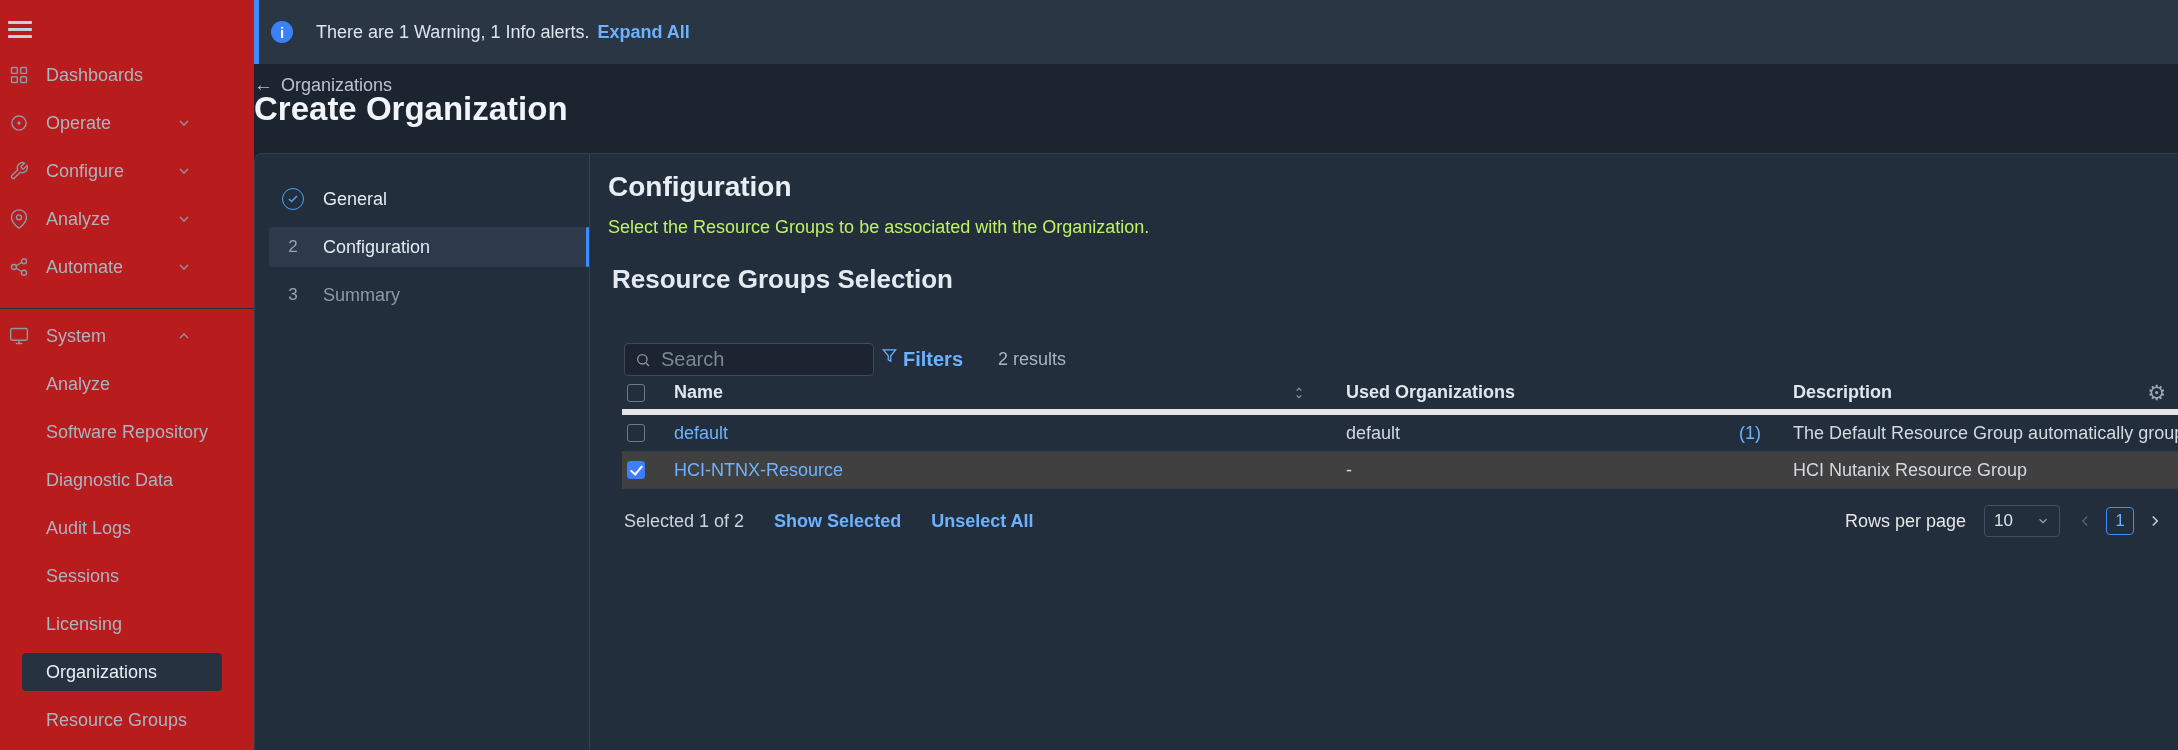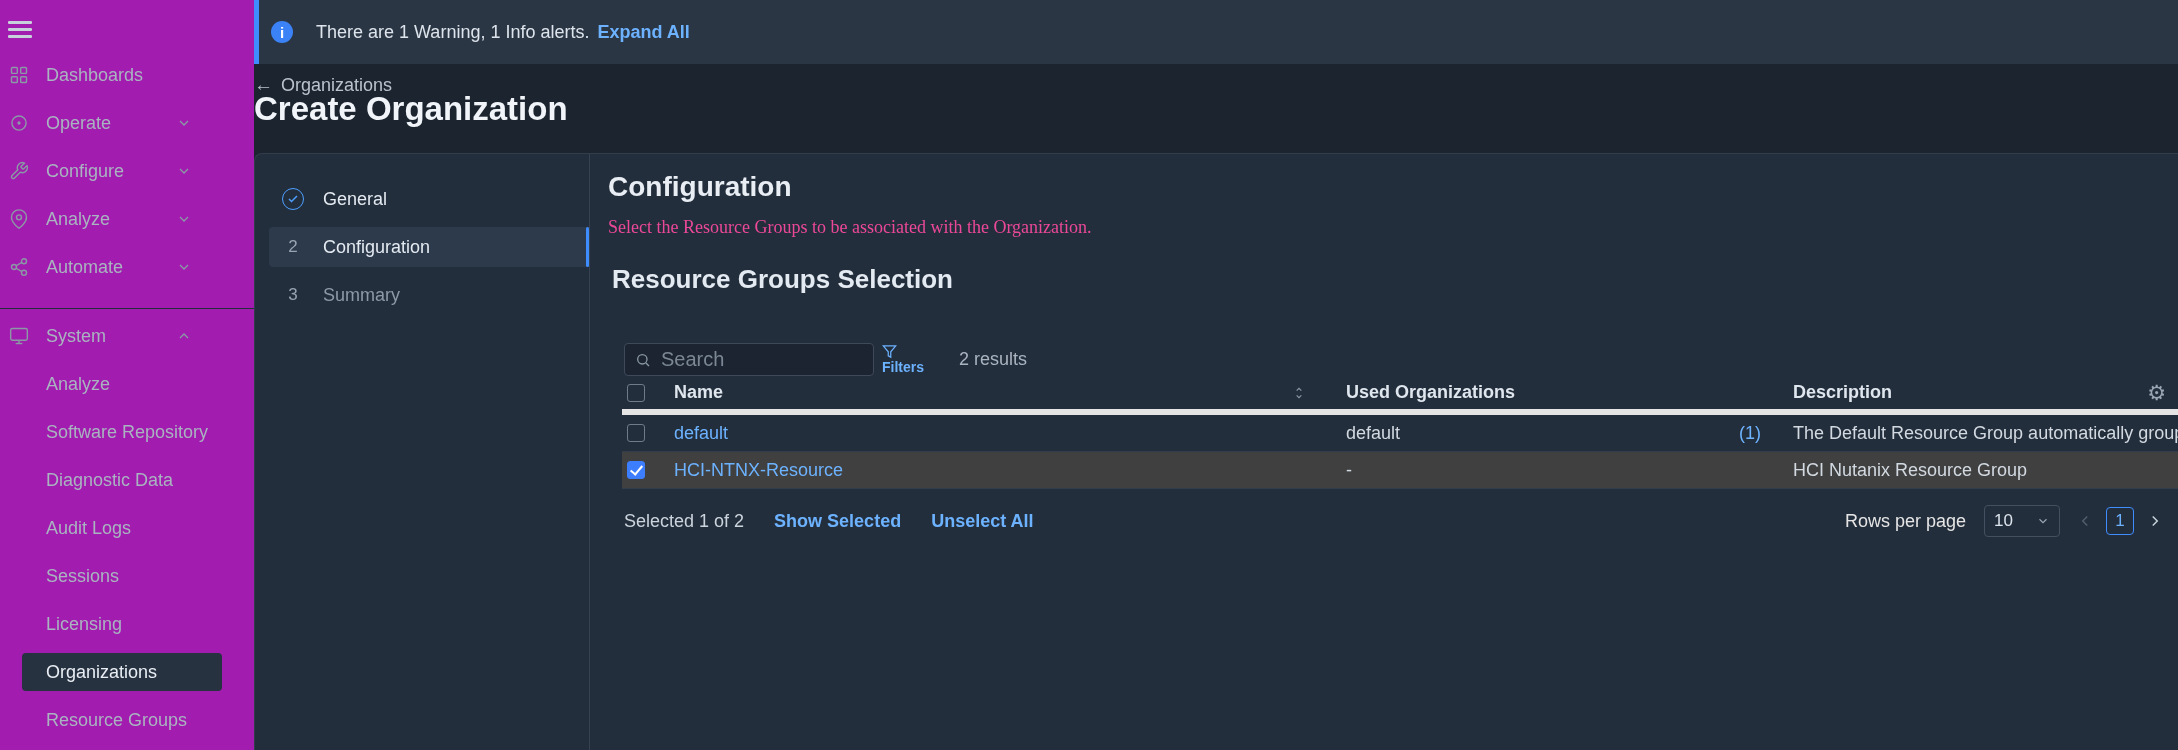--- a/index.html
+++ b/index.html
@@ -9,21 +9,21 @@
     background:#1c242f; color:#c4cdd6;
     font-family:"Liberation Sans", sans-serif;
     position:relative;
   }
   a { text-decoration:none; }
   .link { color:#6cb2ff; cursor:pointer; }
 
   
   .sidebar {
     position:absolute; left:0; top:0; width:254px; height:750px;
-    background:#a21caf; z-index:5;
+    background:#b91c1c; z-index:5;
   }
   .hamburger { position:absolute; left:8px; top:17px; width:24px; cursor:pointer; }
   .hamburger span { display:block; height:3px; background:#c7d1db; border-radius:1px; margin:4px 0; }
   .nav-main { position:absolute; left:0; right:0; top:51px; }
   .nav-item {
     height:48px; display:flex; align-items:center;
     padding-left:6px; color:#a9b4c0; font-size:18px;
     position:relative; cursor:pointer; white-space:nowrap;
   }
   .nav-icon { width:26px; height:26px; margin-right:14px; display:flex; align-items:center; justify-content:center; flex:none; }
@@ -77,35 +77,35 @@
     display:flex; align-items:center; justify-content:center;
   }
   .step-num { font-size:17px; color:#98a4b1; }
   .step.current { background:#2d3a4b; margin-left:14px; padding-left:10px; border-radius:4px 0 0 4px; }
   .step.current::after { content:''; position:absolute; right:0; top:0; bottom:0; width:3px; background:#3f8cff; border-radius:2px; }
   .step.upcoming { color:#8e99a7; }
 
   
   .content { position:absolute; left:353px; top:0; right:0; bottom:0; }
   .content-title { position:absolute; left:0; top:17px; margin:0; font-size:28px; font-weight:600; color:#e9eef4; }
-  .content-subtitle { position:absolute; left:0; top:63px; margin:0; font-size:18px; color:#ec4899;font-family:Liberation Serif, serif; }
+  .content-subtitle { position:absolute; left:0; top:63px; margin:0; font-size:18px; color:#bef264; }
   .section-title { position:absolute; left:0; top:106px; margin:4px; font-size:26px; font-weight:600; color:#e4eaf1; }
 
   .toolbar { position:absolute; left:16px; top:189px; display:flex; align-items:center; }
   .search-box {
     width:250px; height:33px; background:#1b2430; border:1px solid #3e4a5a; border-radius:4px;
     display:flex; align-items:center; padding:0 10px;
   }
   .search-box svg { flex:none; margin-right:8px; }
   .search-box input {
     background:transparent; border:none; outline:none; width:100%;
     color:#14b8a6; font-size:20px; font-family:"Liberation Sans", sans-serif;
   }
   .search-box input::placeholder { color:#7b8794; }
-  .filters-btn { display:flex; align-items:flex-start; margin-left:8px; color:#6cb2ff; font-size:14px; font-weight:600; cursor:pointer;flex-direction:column; }
+  .filters-btn { display:flex; align-items:flex-start; margin-left:8px; color:#6cb2ff; font-size:20px; font-weight:600; cursor:pointer; }
   .filters-btn svg { margin-right:6px; }
   .results-text { margin-left:35px; color:#aab4c0; font-size:18px; }
 
   
   .table { position:absolute; left:14px; top:222px; right:0; font-size:18px; }
   .t-head, .t-row {
     display:grid; grid-template-columns:48px 672px 447px 1fr; align-items:center;
   }
   .t-head { height:39px; border-bottom:6px solid #e5e5e5; color:#dfe6ee; font-weight:700; position:relative; }
   .t-row { height:37px; border-bottom:1px solid #333e4c; color:#d2d9e1; }

